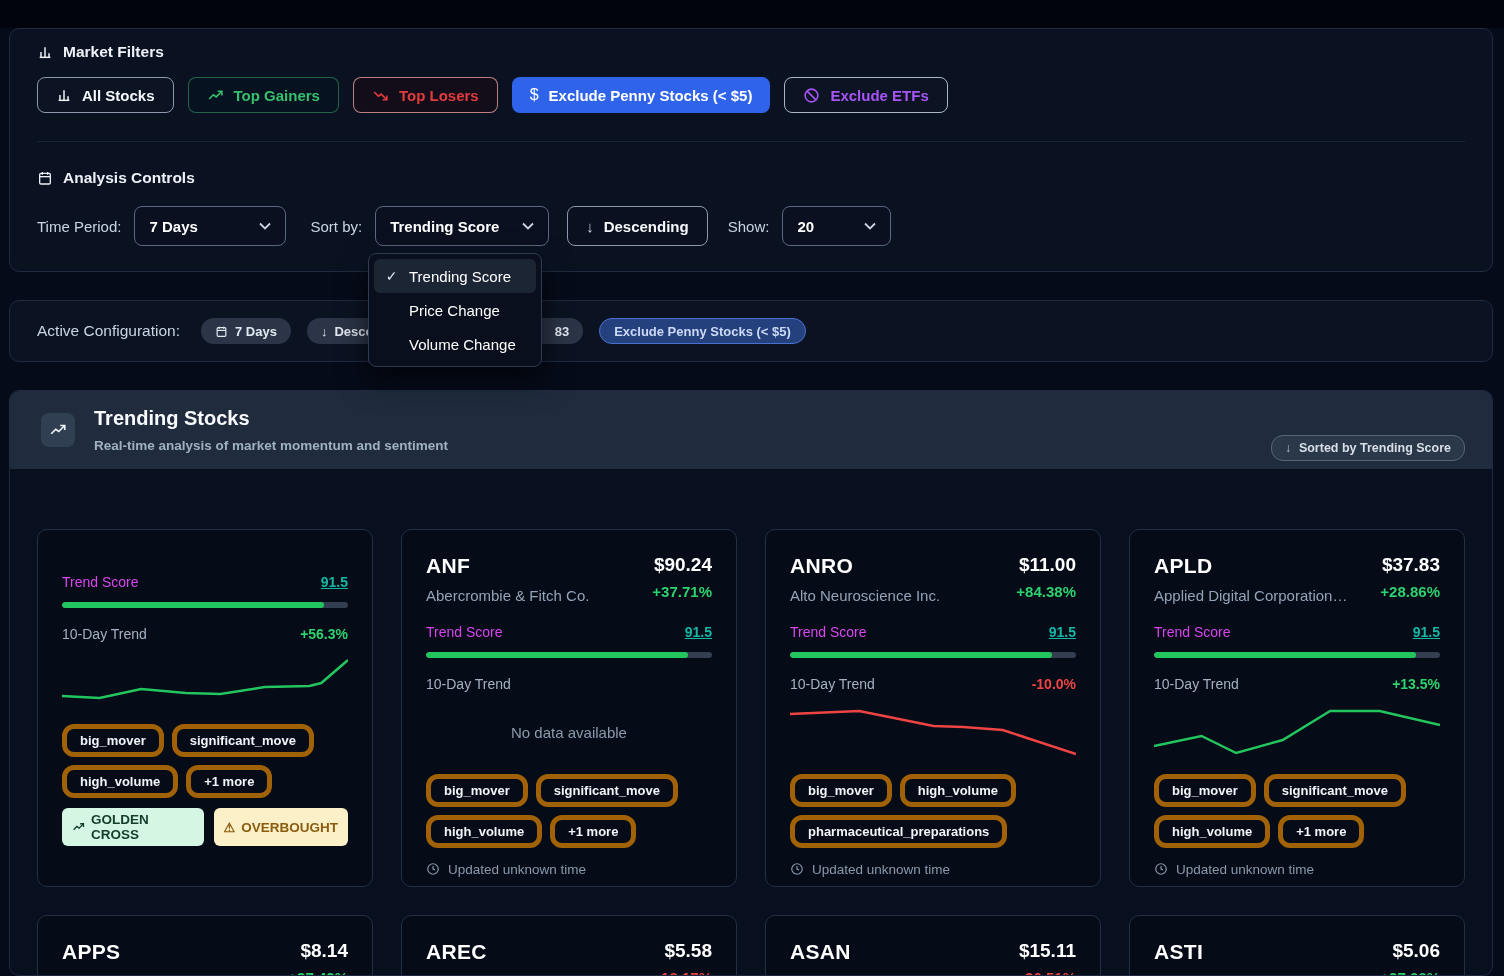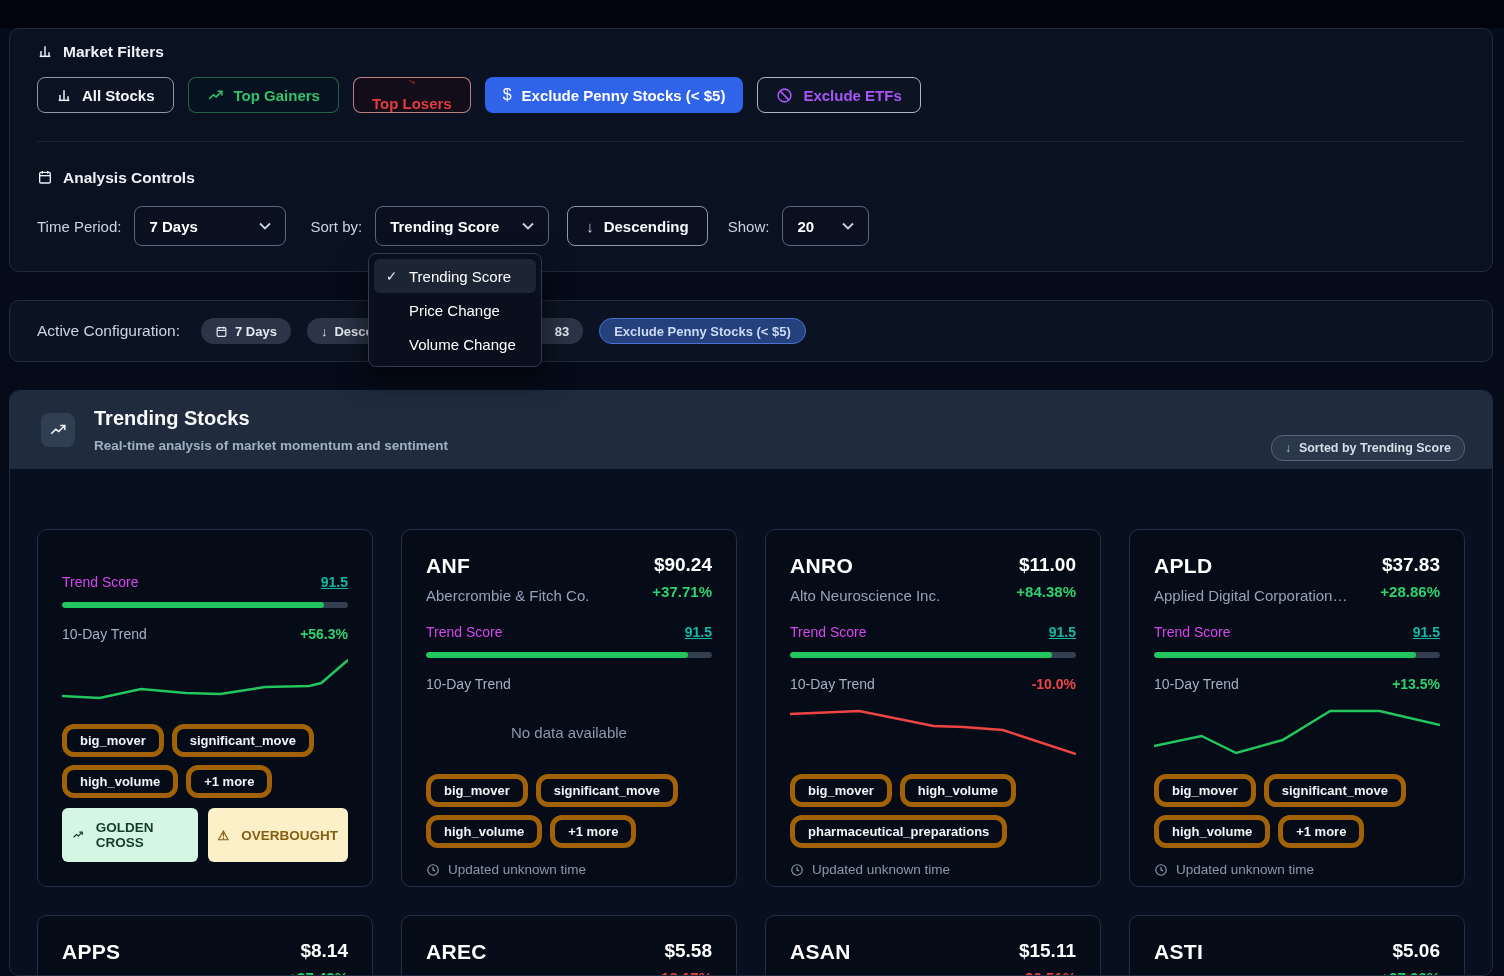--- a/index.html
+++ b/index.html
@@ -6,44 +6,44 @@
   body{
     width:1504px;height:976px;position:relative;overflow:hidden;
     background:#050b19;
     font-family:"Liberation Sans", sans-serif;
     -webkit-font-smoothing:antialiased;
   }
   .top-strip{position:absolute;left:0;top:0;width:100%;height:28px;background:#01040d;}
 
   
   .panel{position:absolute;box-sizing:border-box;background:#0a1222;border:1px solid #1e2b40;border-radius:10px;}
-  .panel-heading{display:flex;gap:10px;font-size:15.5px;font-weight:700;color:#eef2f7;}
+  .panel-heading{display:flex;align-items:center;gap:10px;font-size:15.5px;font-weight:700;color:#eef2f7;}
   .icon-svg{display:inline-block;vertical-align:middle;}
 
   
   .filters-panel{left:9px;top:28px;width:1484px;height:244px;}
   .mf-heading{position:absolute;left:27px;top:14px;}
   .filter-row{position:absolute;left:27px;top:48px;display:flex;gap:14px;}
   .fbtn{box-sizing:border-box;height:36px;border-radius:8px;display:flex;align-items:center;gap:10px;
         padding:0 18px;font-weight:700;font-size:15px;cursor:pointer;background:#0c1424;}
   .fbtn.neutral{border:1px solid #8b98ad;color:#f5f8fb;}
   .fbtn.green{border:1px solid rgba(74,222,128,.40);color:#35c06c;background:#071220;}
-  .fbtn.red{border:1px solid rgba(244,165,165,.75);color:#e23c3c;background:#120d18;flex-direction:column;}
+  .fbtn.red{border:1px solid rgba(244,165,165,.75);color:#e23c3c;background:#120d18;}
   .fbtn.blue-active{border:none;background:#2f63ea;color:#ffffff;}
   .fbtn.purple{border:1px solid #aab6c8;color:#a855f7;}
   .divider{position:absolute;left:27px;right:27px;top:112px;height:1px;background:#1a2537;}
   .ac-heading{position:absolute;left:27px;top:140px;}
   .controls-row{position:absolute;left:27px;top:177px;display:flex;align-items:center;}
   .ctl-label{color:#cbd5e1;font-size:15px;margin-right:13px;}
   .select{box-sizing:border-box;height:40px;background:#0a101f;border:1px solid #5b6780;border-radius:8px;
           display:flex;align-items:center;justify-content:space-between;padding:0 14px;
           color:#ffffff;font-weight:700;font-size:15px;cursor:pointer;}
   .sel-time{width:152px;margin-right:24px;}
   .sel-sort{width:174px;margin-right:18px;}
-  .sel-show{width:87px;}
+  .sel-show{width:109px;}
   .btn-desc{box-sizing:border-box;height:40px;background:#0a101f;border:1px solid #8b98ad;border-radius:8px;
             display:flex;align-items:center;gap:10px;padding:0 18px;color:#f5f8fb;font-weight:700;
             font-size:15px;margin-right:20px;cursor:pointer;}
   .arrow-glyph{font-size:15px;font-weight:400;color:#cbd5e1;}
 
   
   .dropdown{position:absolute;left:368px;top:253px;width:174px;box-sizing:border-box;z-index:50;
             background:#0a0f1d;border:1px solid #2e3b52;border-radius:8px;padding:5px;
             box-shadow:0 12px 30px rgba(0,0,0,.65);}
   .dd-item{height:34px;display:flex;align-items:center;gap:10px;padding:0 10px;border-radius:6px;
@@ -92,24 +92,24 @@
   .bar-fill{height:100%;border-radius:3px;background:#23c55e;}
   .trend-row{display:flex;justify-content:space-between;margin-top:18px;font-size:14px;}
   .trend-label{color:#a5b1c2;} .trend-pct{font-weight:700;}
   .spark{margin-top:14px;height:52px;}
   .spark svg{display:block;width:100%;height:52px;}
   .no-data{margin-top:14px;height:52px;display:flex;align-items:center;justify-content:center;
            color:#8b9aac;font-size:15px;}
   .tags{margin-top:16px;display:flex;flex-wrap:wrap;gap:8px 8px;}
   .tag{border:5px solid #a16207;border-radius:12px;padding:4px 13px;font-size:13px;font-weight:700;color:#f1f5f9;}
   .badges{margin-top:10px;display:flex;gap:10px;}
-  .badge{border-radius:6px;padding:12px 10px;font-size:13.5px;font-weight:700;display:flex;align-items:center;gap:12px;}
+  .badge{border-radius:6px;padding:4px 10px;font-size:13.5px;font-weight:700;display:flex;align-items:center;gap:6px;}
   .badge.golden{background:#d5f6e3;color:#143d2d;}
   .badge.over{background:#fbf0c8;color:#8a5c10;}
-  .updated{margin-top:14px;display:flex;align-items:center;gap:8px;color:#8b99ab;font-size:13.5px;}
+  .updated{margin-top:14px;display:flex;align-items:flex-start;gap:8px;color:#8b99ab;font-size:13.5px;}
 </style>
 </head>
 <body>
 
 <div class="top-strip"></div>
 
 <section class="panel filters-panel">
   <div class="panel-heading mf-heading">
     <svg class="icon-svg" width="16" height="16" viewBox="0 0 24 24" fill="none" stroke="#eef2f7" stroke-width="2.2">
         <path d="M4 20h16"></path>

